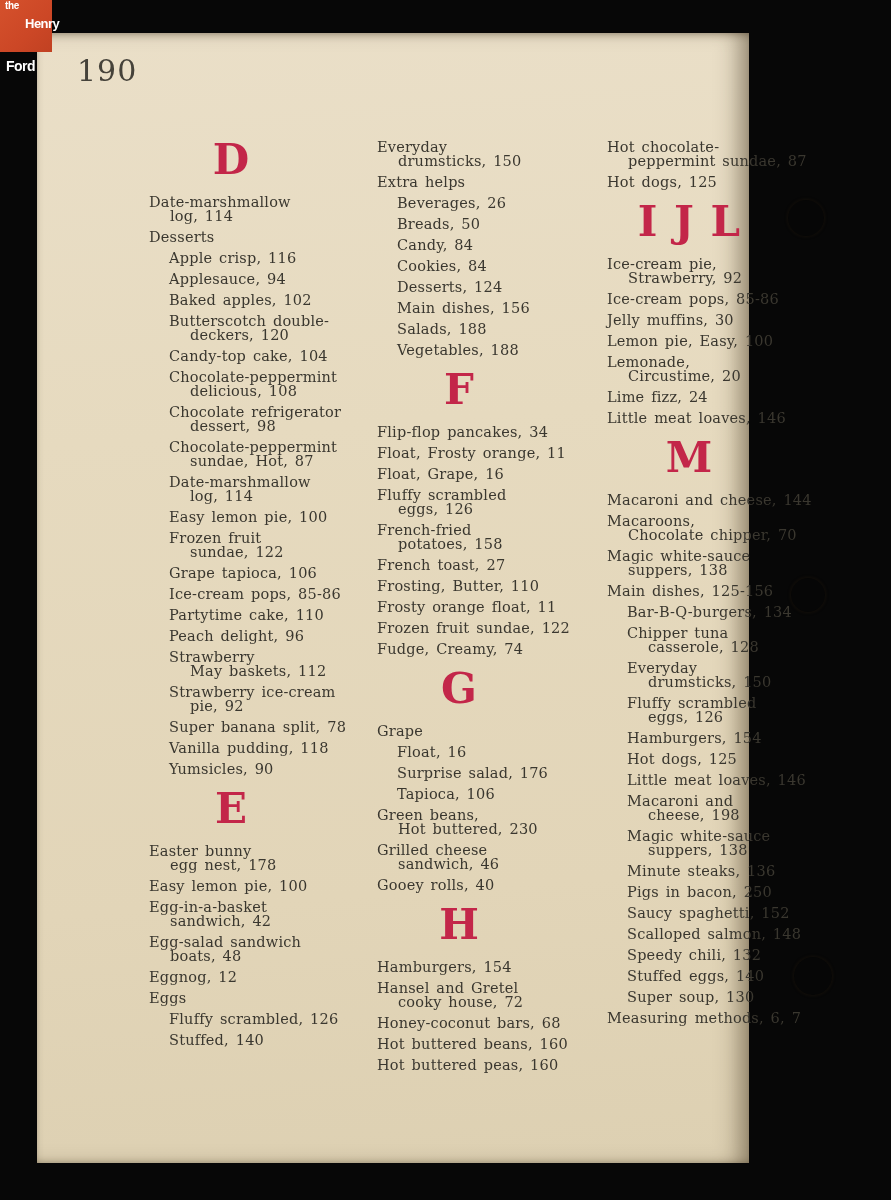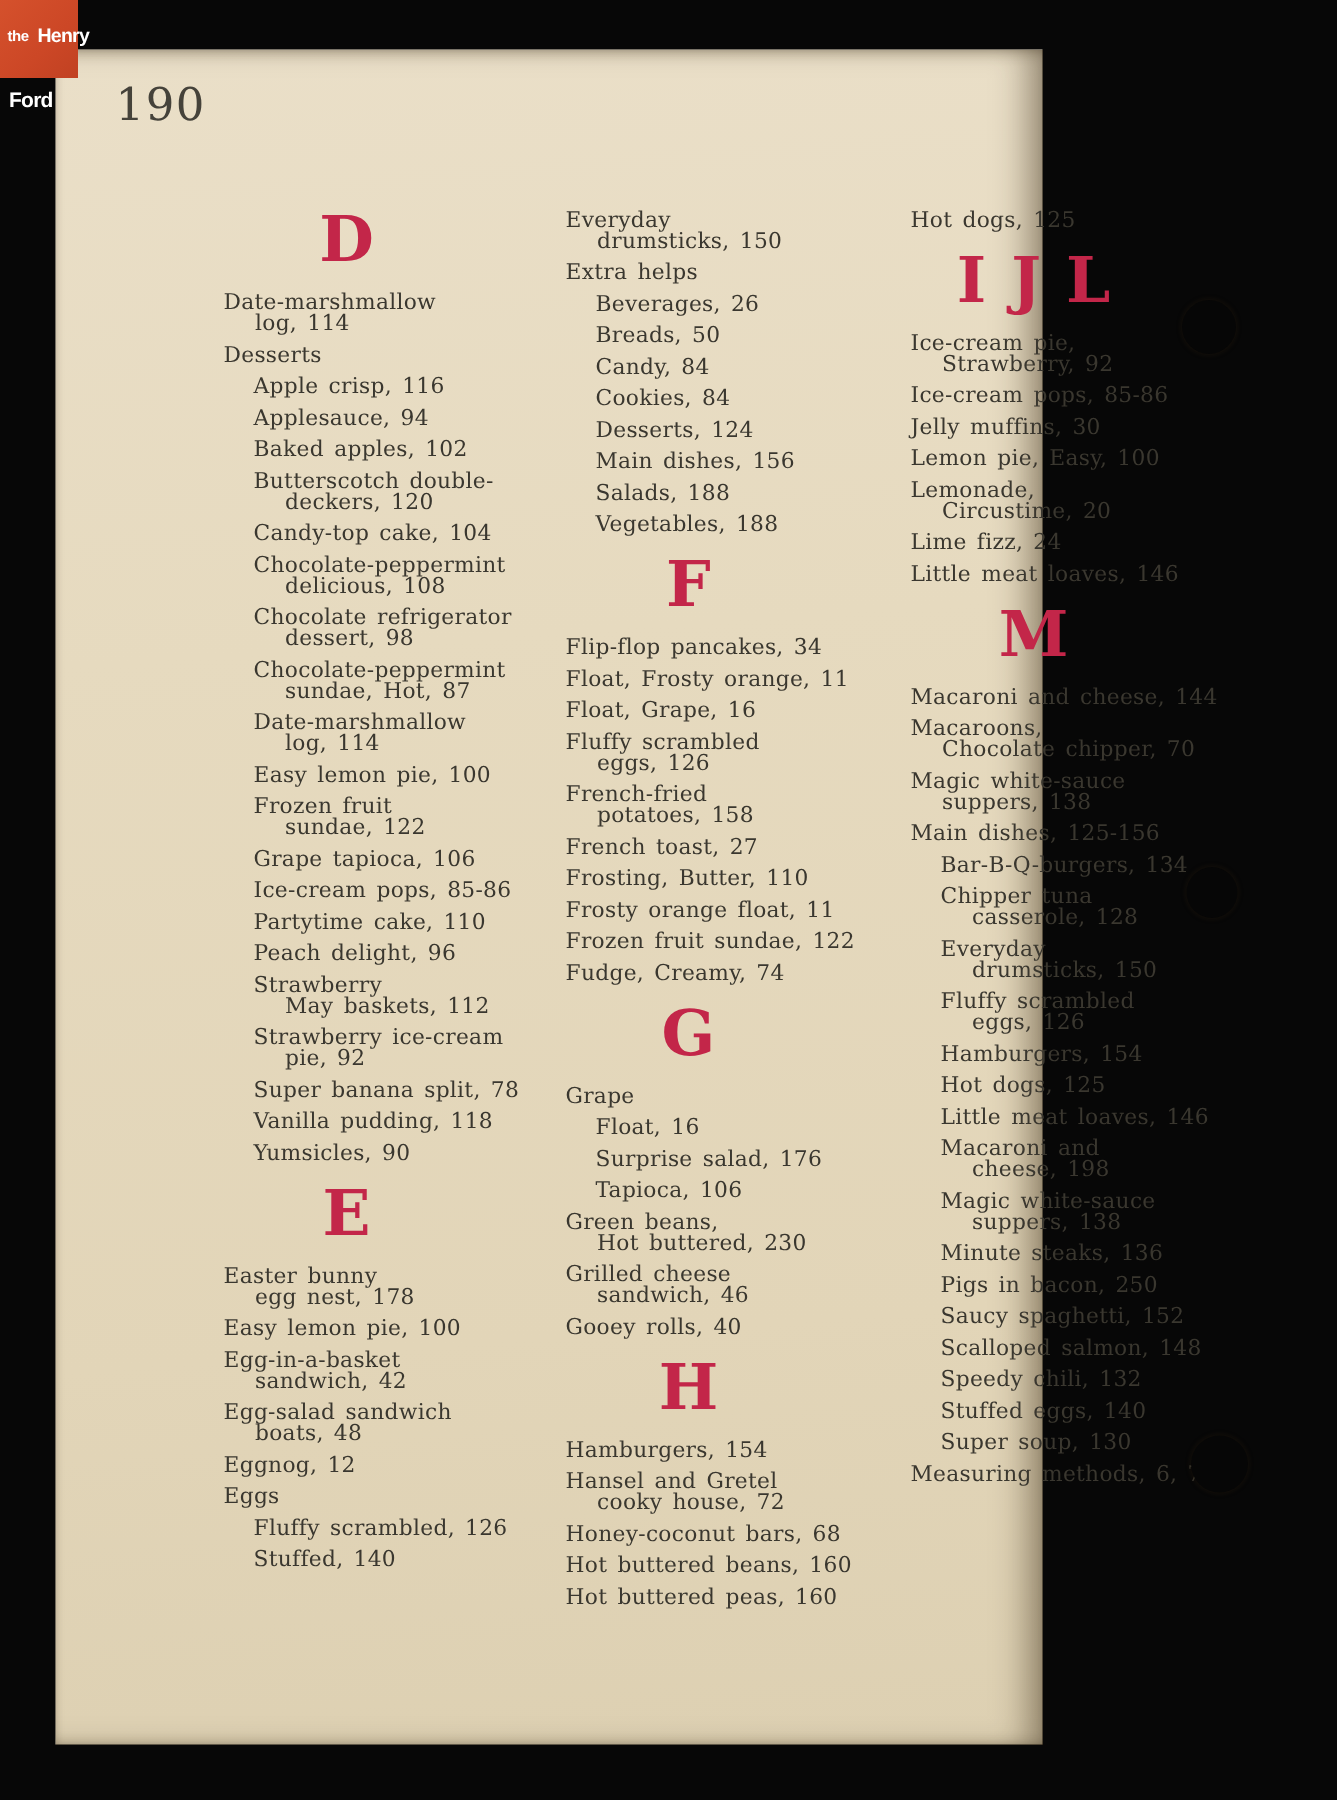--- a/index.html
+++ b/index.html
@@ -15,42 +15,42 @@
     position: relative;
     width: 891px;
     height: 1200px;
     background: #070707;
   }
   
   #book-page {
     position: absolute;
     left: 37px;
     top: 33px;
-    width: 658px;
+    width: 712px;
     height: 1130px;
     background: linear-gradient(176deg, #eadfc8 0%, #e6dabf 35%, #e2d5b8 75%, #ddd0b2 100%);
     box-shadow:
       inset -18px 0 24px -10px rgba(45, 32, 12, 0.50),
       inset 0 7px 10px -7px rgba(45, 32, 12, 0.45),
       inset 0 -6px 9px -7px rgba(45, 32, 12, 0.35),
       inset 4px 0 8px -6px rgba(45, 32, 12, 0.30);
   }
   
   #logo {
     position: absolute;
     left: 0;
     top: 0;
     width: 52px;
     height: 52px;
     background: linear-gradient(135deg, #d5512c 0%, #cc4726 60%, #c14122 100%);
     z-index: 5;
     font-family: "Liberation Sans", sans-serif;
     color: #ffffff;
   }
-  #logo .l1 { position: absolute; left: 5px;  top: 19px;  font-size: 10px; font-weight: 600; letter-spacing: -0.3px; }
+  #logo .l1 { position: absolute; left: 5px;  top: 0;  font-size: 10px; font-weight: 600; letter-spacing: -0.3px; }
   #logo .l2 { position: absolute; left: 13px; top: 16px; font-size: 13px; font-weight: 700; letter-spacing: -0.5px; padding-left: 12px; }
   #logo .l3 { position: absolute; left: 6px;  top: 28px; font-size: 14px; font-weight: 700; letter-spacing: -0.5px; margin-top: 30px; }
 
   #page-number {
     position: absolute;
     left: 40px;
     top: 20px;
     font-size: 30px;
     color: #45423a;
     letter-spacing: 1px;
@@ -320,20 +320,24 @@
           </div>
           <div class="entry indent-0">
             <div class="line">Hot buttered beans, 160</div>
           </div>
           <div class="entry indent-0">
             <div class="line">Hot buttered peas, 160</div>
           </div>
         </div>
       <div class="col col-2">
           <div class="entry indent-0">
+            <div class="line">Hot chocolate-</div>
+            <div class="line wrap">peppermint sundae, 87</div>
+          </div>
+          <div class="entry indent-0">
             <div class="line">Hot dogs, 125</div>
           </div>
           <div class="heading">I J L</div>
           <div class="entry indent-0">
             <div class="line">Ice-cream pie,</div>
             <div class="line wrap">Strawberry, 92</div>
           </div>
           <div class="entry indent-0">
             <div class="line">Ice-cream pops, 85-86</div>
           </div>

